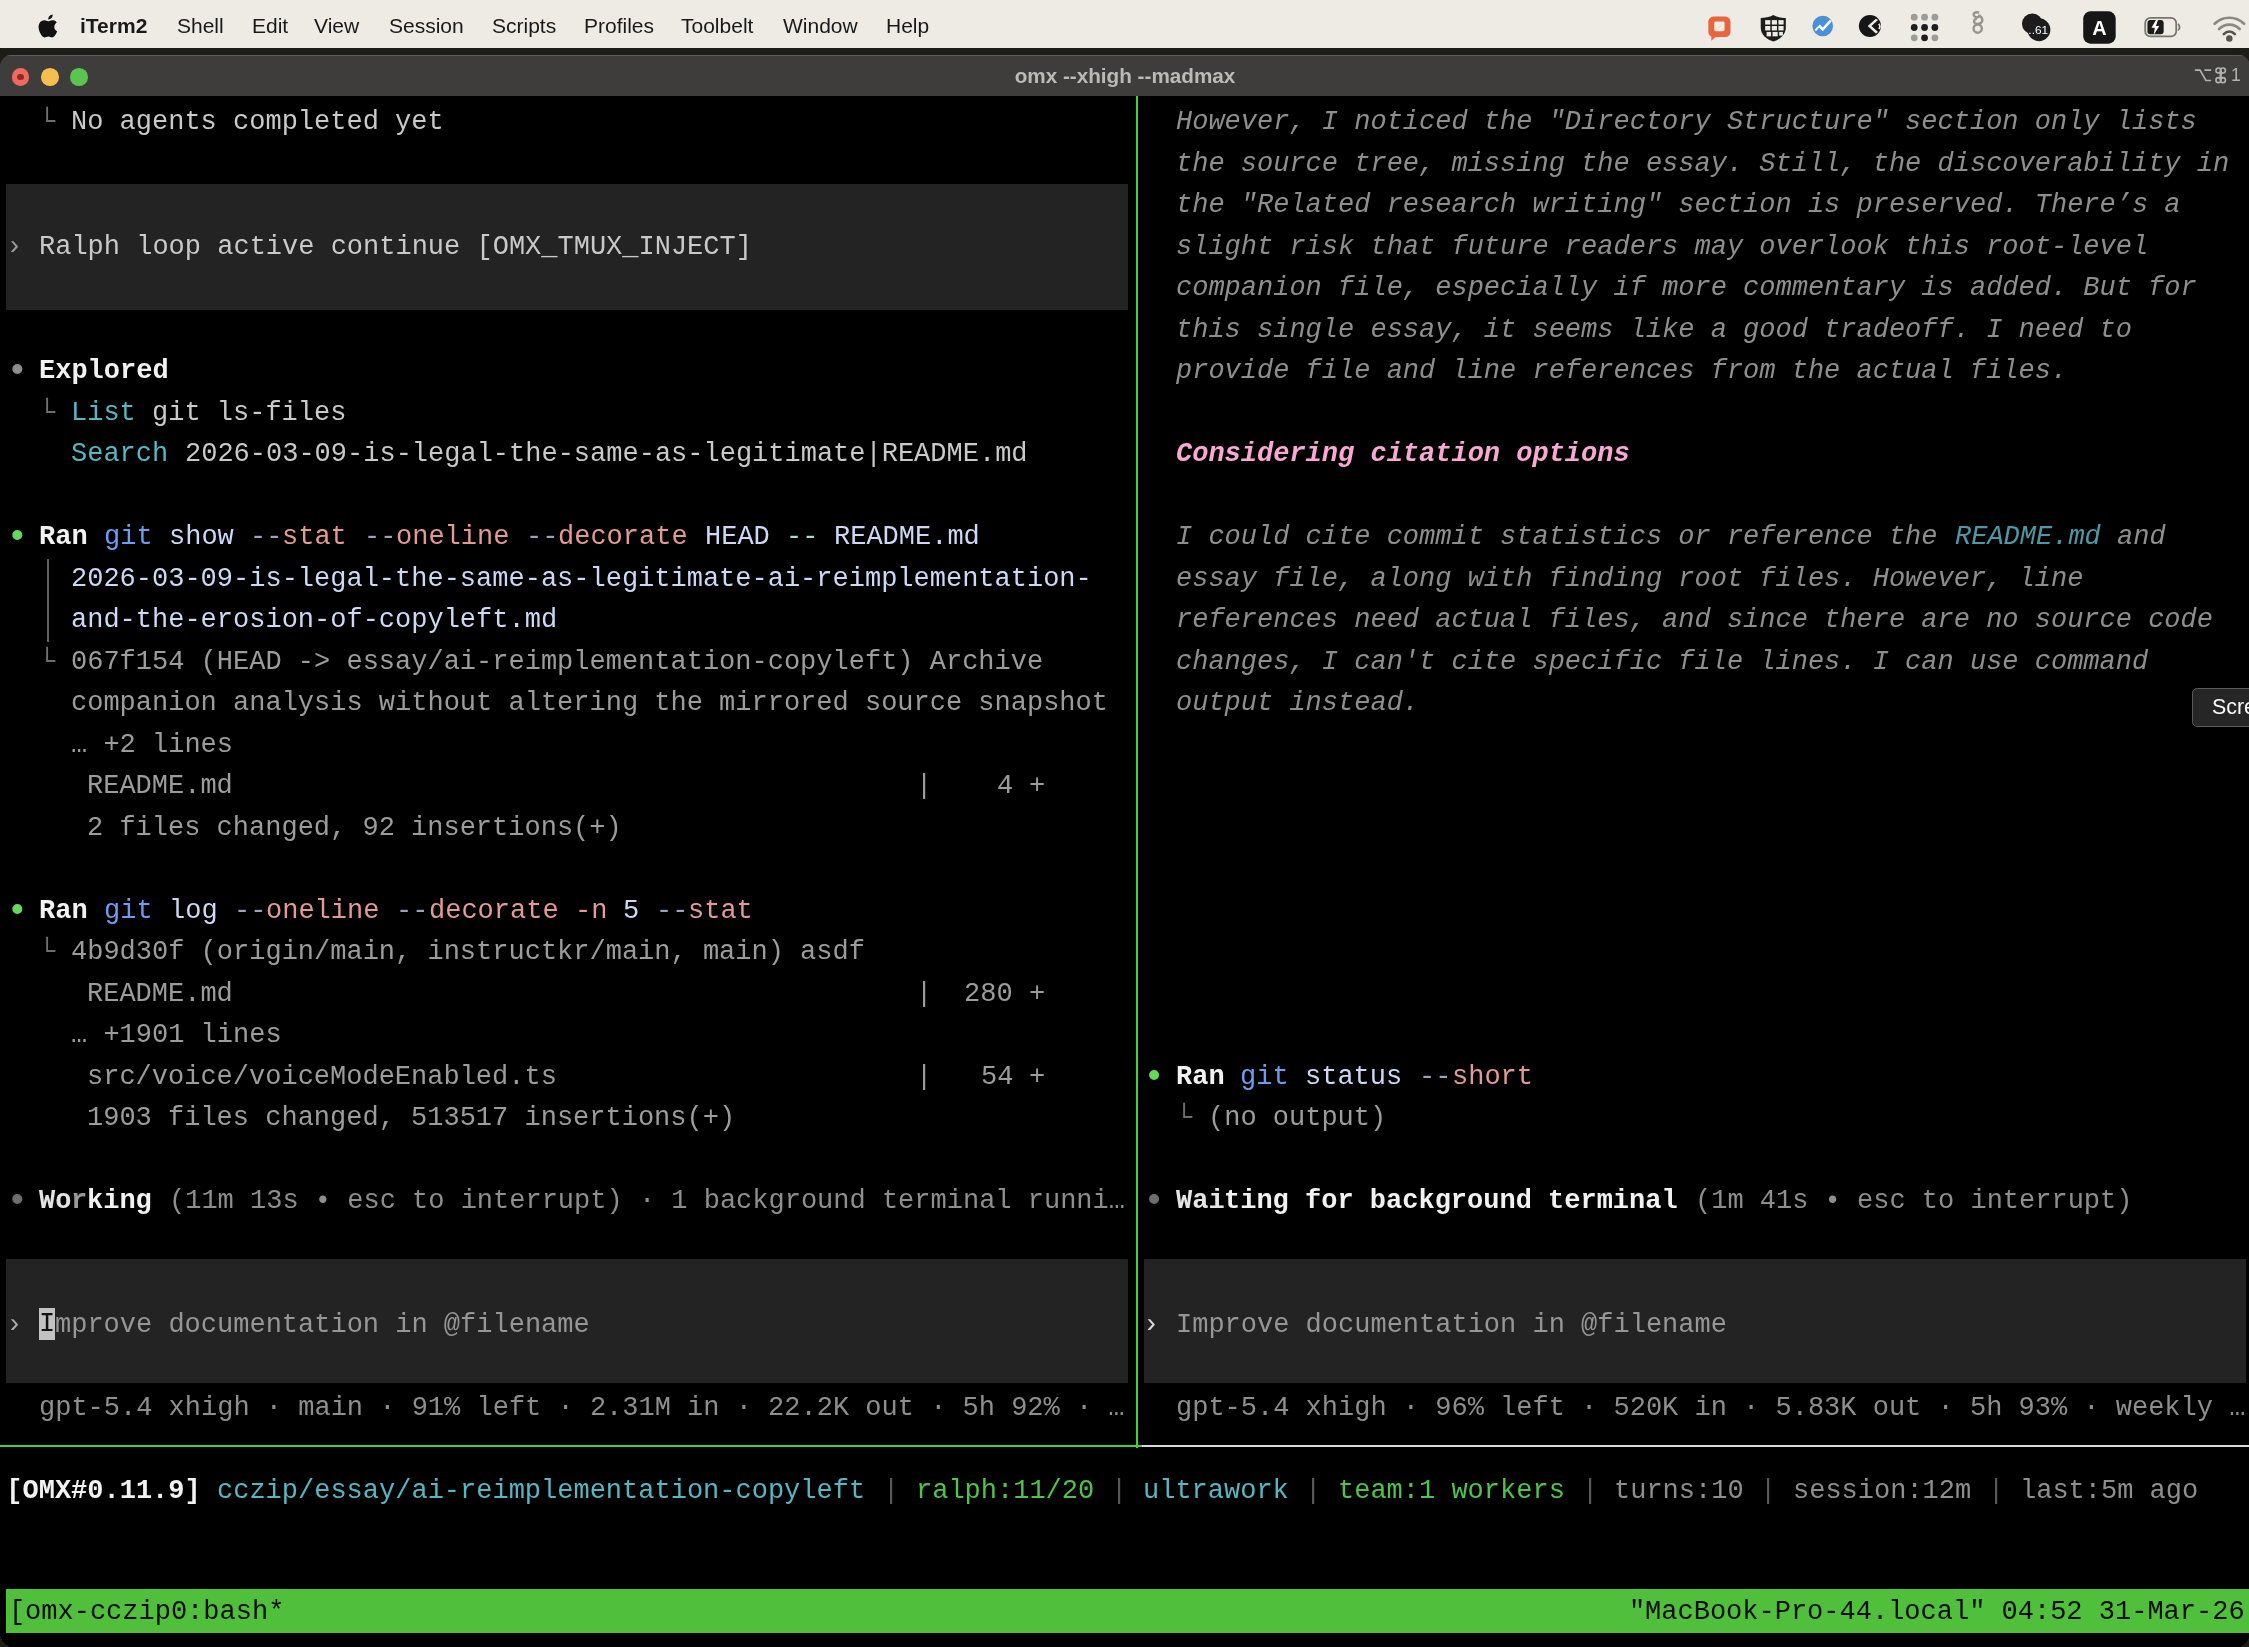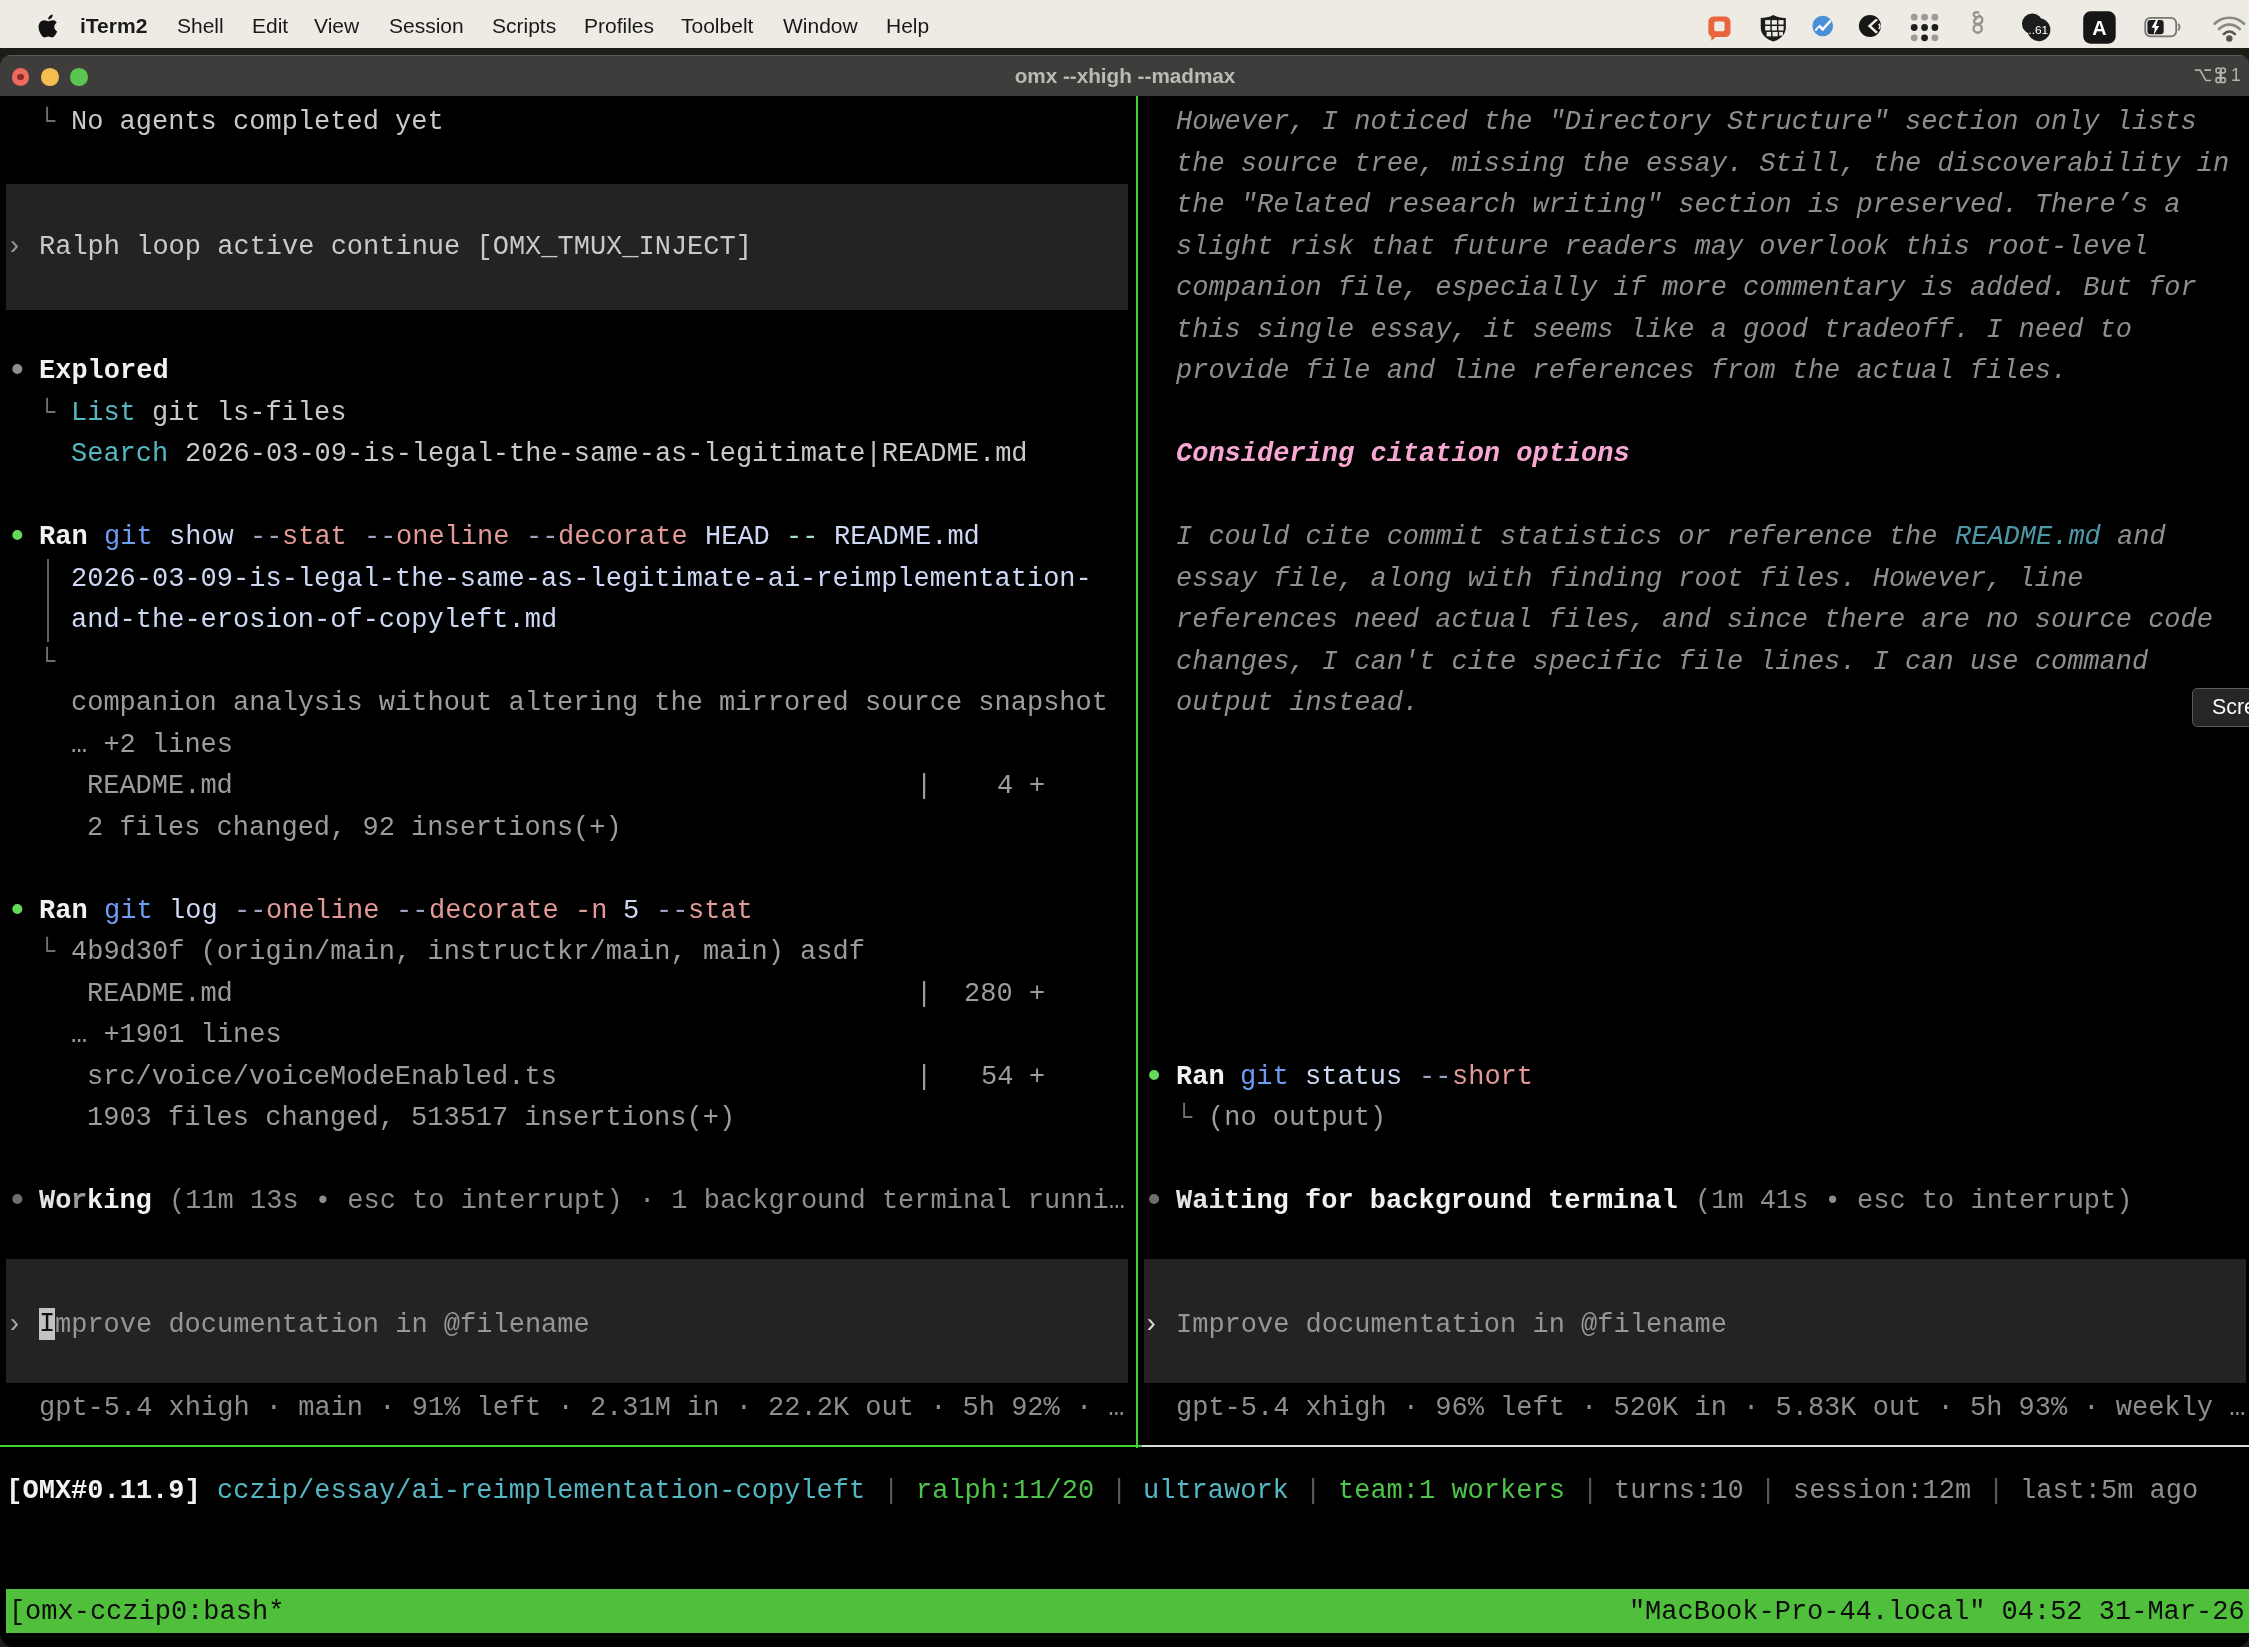--- a/index.html
+++ b/index.html
@@ -174,21 +174,21 @@
 <div class="row" style="top:89px"><s style="left:1176px" class="g2 i">the "Related research writing" section is preserved. There’s a</s></div>
 <div class="row" style="top:131px"><s style="left:6.3px" class="s2">›</s><s style="left:39px" class="fg">Ralph loop active continue [OMX_TMUX_INJECT]</s><s style="left:1176px" class="g2 i">slight risk that future readers may overlook this root-level</s></div>
 <div class="row" style="top:172px"><s style="left:1176px" class="g2 i">companion file, especially if more commentary is added. But for</s></div>
 <div class="row" style="top:214px"><s style="left:1176px" class="g2 i">this single essay, it seems like a good tradeoff. I need to</s></div>
 <div class="row" style="top:255px"><s style="left:6.3px" class="g2 bu">•</s><s style="left:39px" class="wb b">Explored</s><s style="left:1176px" class="g2 i">provide file and line references from the actual files.</s></div>
 <div class="row" style="top:297px"><s style="left:39px" class="dim">└</s><s style="left:71px" class="cy">List</s><s style="left:152px" class="fg">git ls-files</s></div>
 <div class="row" style="top:338px"><s style="left:71px" class="cy">Search</s><s style="left:185px" class="fg">2026-03-09-is-legal-the-same-as-legitimate|README.md</s><s style="left:1176px" class="hd b i">Considering citation options</s></div>
 <div class="row" style="top:421px"><s style="left:6.3px" class="gr bu">•</s><s style="left:39px" class="wb b">Ran</s><s style="left:104px" class="bl">git</s><s style="left:169px" class="lv">show</s><s style="left:250px" class="fd">--</s><s style="left:282px" class="pk">stat</s><s style="left:364px" class="fd">--</s><s style="left:396px" class="pk">oneline</s><s style="left:526px" class="fd">--</s><s style="left:558px" class="pk">decorate</s><s style="left:705px" class="lv">HEAD</s><s style="left:786px" class="mt">--</s><s style="left:834px" class="lv">README.md</s><s style="left:1176px" class="g2 i">I could cite commit statistics or reference the </s><s style="left:1955px" class="cyd i">README.md</s><s style="left:2117px" class="g2 i">and</s></div>
 <div class="row" style="top:463px"><s style="left:71px" class="lv">2026-03-09-is-legal-the-same-as-legitimate-ai-reimplementation-</s><s style="left:1176px" class="g2 i">essay file, along with finding root files. However, line</s></div>
 <div class="row" style="top:504px"><s style="left:71px" class="lv">and-the-erosion-of-copyleft.md</s><s style="left:1176px" class="g2 i">references need actual files, and since there are no source code</s></div>
-<div class="row" style="top:546px"><s style="left:39px" class="dim">└</s><s style="left:1176px" class="g2 i">changes, I can't cite specific file lines. I can use command</s></div>
+<div class="row" style="top:546px"><s style="left:39px" class="dim">└</s><s style="left:71px" class="g1">067f154 (HEAD -&gt; essay/ai-reimplementation-copyleft) Archive</s><s style="left:1176px" class="g2 i">changes, I can't cite specific file lines. I can use command</s></div>
 <div class="row" style="top:587px"><s style="left:71px" class="g1">companion analysis without altering the mirrored source snapshot</s><s style="left:1176px" class="g2 i">output instead.</s></div>
 <div class="row" style="top:629px"><s style="left:71px" class="g1">… +2 lines</s></div>
 <div class="row" style="top:670px"><s style="left:87px" class="g1">README.md</s><s style="left:916px" class="g1">|</s><s style="left:997px" class="g1">4</s><s style="left:1029px" class="g1">+</s></div>
 <div class="row" style="top:712px"><s style="left:87px" class="g1">2 files changed, 92 insertions(+)</s></div>
 <div class="row" style="top:795px"><s style="left:6.3px" class="gr bu">•</s><s style="left:39px" class="wb b">Ran</s><s style="left:104px" class="bl">git</s><s style="left:169px" class="lv">log</s><s style="left:234px" class="fd">--</s><s style="left:266px" class="pk">oneline</s><s style="left:396px" class="fd">--</s><s style="left:429px" class="pk">decorate</s><s style="left:575px" class="pk">-n</s><s style="left:623px" class="lv">5</s><s style="left:656px" class="fd">--</s><s style="left:688px" class="pk">stat</s></div>
 <div class="row" style="top:836px"><s style="left:39px" class="dim">└</s><s style="left:71px" class="g1">4b9d30f (origin/main, instructkr/main, main) asdf</s></div>
 <div class="row" style="top:878px"><s style="left:87px" class="g1">README.md</s><s style="left:916px" class="g1">|</s><s style="left:964px" class="g1">280</s><s style="left:1029px" class="g1">+</s></div>
 <div class="row" style="top:919px"><s style="left:71px" class="g1">… +1901 lines</s></div>
 <div class="row" style="top:961px"><s style="left:87px" class="g1">src/voice/voiceModeEnabled.ts</s><s style="left:916px" class="g1">|</s><s style="left:981px" class="g1">54</s><s style="left:1029px" class="g1">+</s><s style="left:1143px" class="gr bu">•</s><s style="left:1176px" class="wb b">Ran</s><s style="left:1240px" class="bl">git</s><s style="left:1305px" class="lv">status</s><s style="left:1419px" class="fd">--</s><s style="left:1452px" class="pk">short</s></div>
 <div class="row" style="top:1002px"><s style="left:87px" class="g1">1903 files changed, 513517 insertions(+)</s><s style="left:1176px" class="dim">└</s><s style="left:1208px" class="g1">(no output)</s></div>

